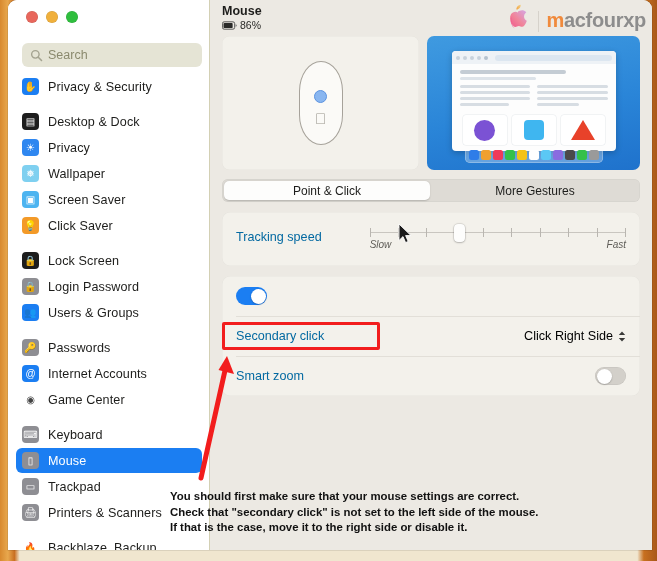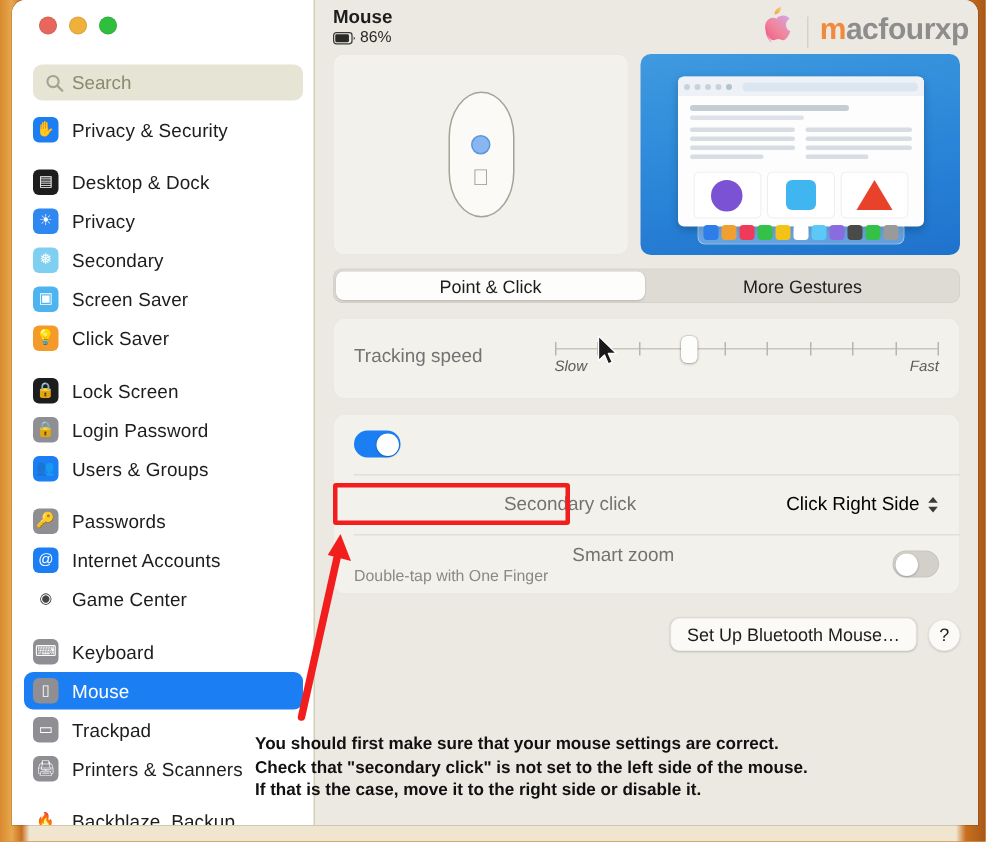--- a/index.html
+++ b/index.html
@@ -152,21 +152,21 @@
   
   .group {
     margin: 10px 12px 0 12px; background: #f3f1eb; border-radius: 8px;
     box-shadow: inset 0 0 0 .5px rgba(0,0,0,.05); overflow: hidden;
   }
   .row { display: flex; align-items: center; padding: 0 14px; min-height: 40px; position: relative; }
   .row + .row::before {
     content: ""; position: absolute; top: 0; left: 14px; right: 0; height: .5px; background: #e2dfd8;
   }
   .row-main { flex: 1; }
-  .row-title { font-size: 12.6px; color: #737373; text-align: center; }
+  .row-title { font-size: 12.6px; color: #0369a1; }
   .row-sub { font-size: 10.6px; color: #8b8984; margin-top: 1px; }
 
   
   #slider-row { padding: 10px 14px 14px 14px; display: flex; align-items: center; }
   #slider-wrap { flex: 1; position: relative; margin-left: 48px; height: 30px; font-style: italic; }
   #ticks { position: absolute; top: 6px; left: 0; right: 0; height: 9px; display: flex; justify-content: space-between; }
   .tick { width: 1px; height: 9px; background: #b9b6b0; }
   #track { position: absolute; top: 10px; left: 0; right: 0; height: 1px; background: #c9c6c0; }
   #thumb {
     position: absolute; top: 2px; left: 33%; width: 11px; height: 18px;
@@ -249,21 +249,21 @@
             <div class="nav-item">
               <span class="nav-ico" style="background: rgb(29, 29, 29);">▤</span>
               <span class="nav-label">Desktop &amp; Dock</span>
             </div>
             <div class="nav-item">
               <span class="nav-ico" style="background: rgb(47, 135, 240);">☀</span>
               <span class="nav-label">Privacy</span>
             </div>
             <div class="nav-item">
               <span class="nav-ico" style="background: rgb(127, 208, 240);">❅</span>
-              <span class="nav-label">Secondary</span>
+              <span class="nav-label">Wallpaper</span>
             </div>
             <div class="nav-item">
               <span class="nav-ico" style="background: rgb(77, 180, 240);">▣</span>
               <span class="nav-label">Screen Saver</span>
             </div>
             <div class="nav-item">
               <span class="nav-ico" style="background: rgb(243, 154, 40);">💡</span>
               <span class="nav-label">Click Saver</span>
             </div>
           </div>
@@ -477,32 +477,27 @@
                 <path d="M4 0.4 L7.2 4.1 L0.8 4.1 Z" fill="#3a3a38"></path>
                 <path d="M4 10.6 L0.8 6.9 L7.2 6.9 Z" fill="#3a3a38"></path>
               </svg>
             </span>
           </div>
         </div>
 
         <div class="row">
           <div class="row-main">
             <div class="row-title">Smart zoom</div>
-            <div class="row-sub">Double-tap with One Finger</div>
           </div>
           <div class="toggle off">
               <div class="knob"></div>
             </div>
         </div>
       </div>
 
-      <div id="btn-row">
-        <div id="setup-btn">Set Up Bluetooth Mouse…</div>
-        <div id="help-btn">?</div>
-      </div>
 
     </div>
   </div>
 
   <div id="red-box" style="border-color: rgb(242, 29, 29);"></div>
 
   <svg id="arrow-svg" viewBox="0 0 60 135">
     <line x1="16" y1="128" x2="41" y2="16" stroke="#f21d1d" stroke-width="5" stroke-linecap="round"></line>
     <path d="M42 6 L49 24 L33.5 20 Z" fill="#f21d1d"></path>
   </svg>

